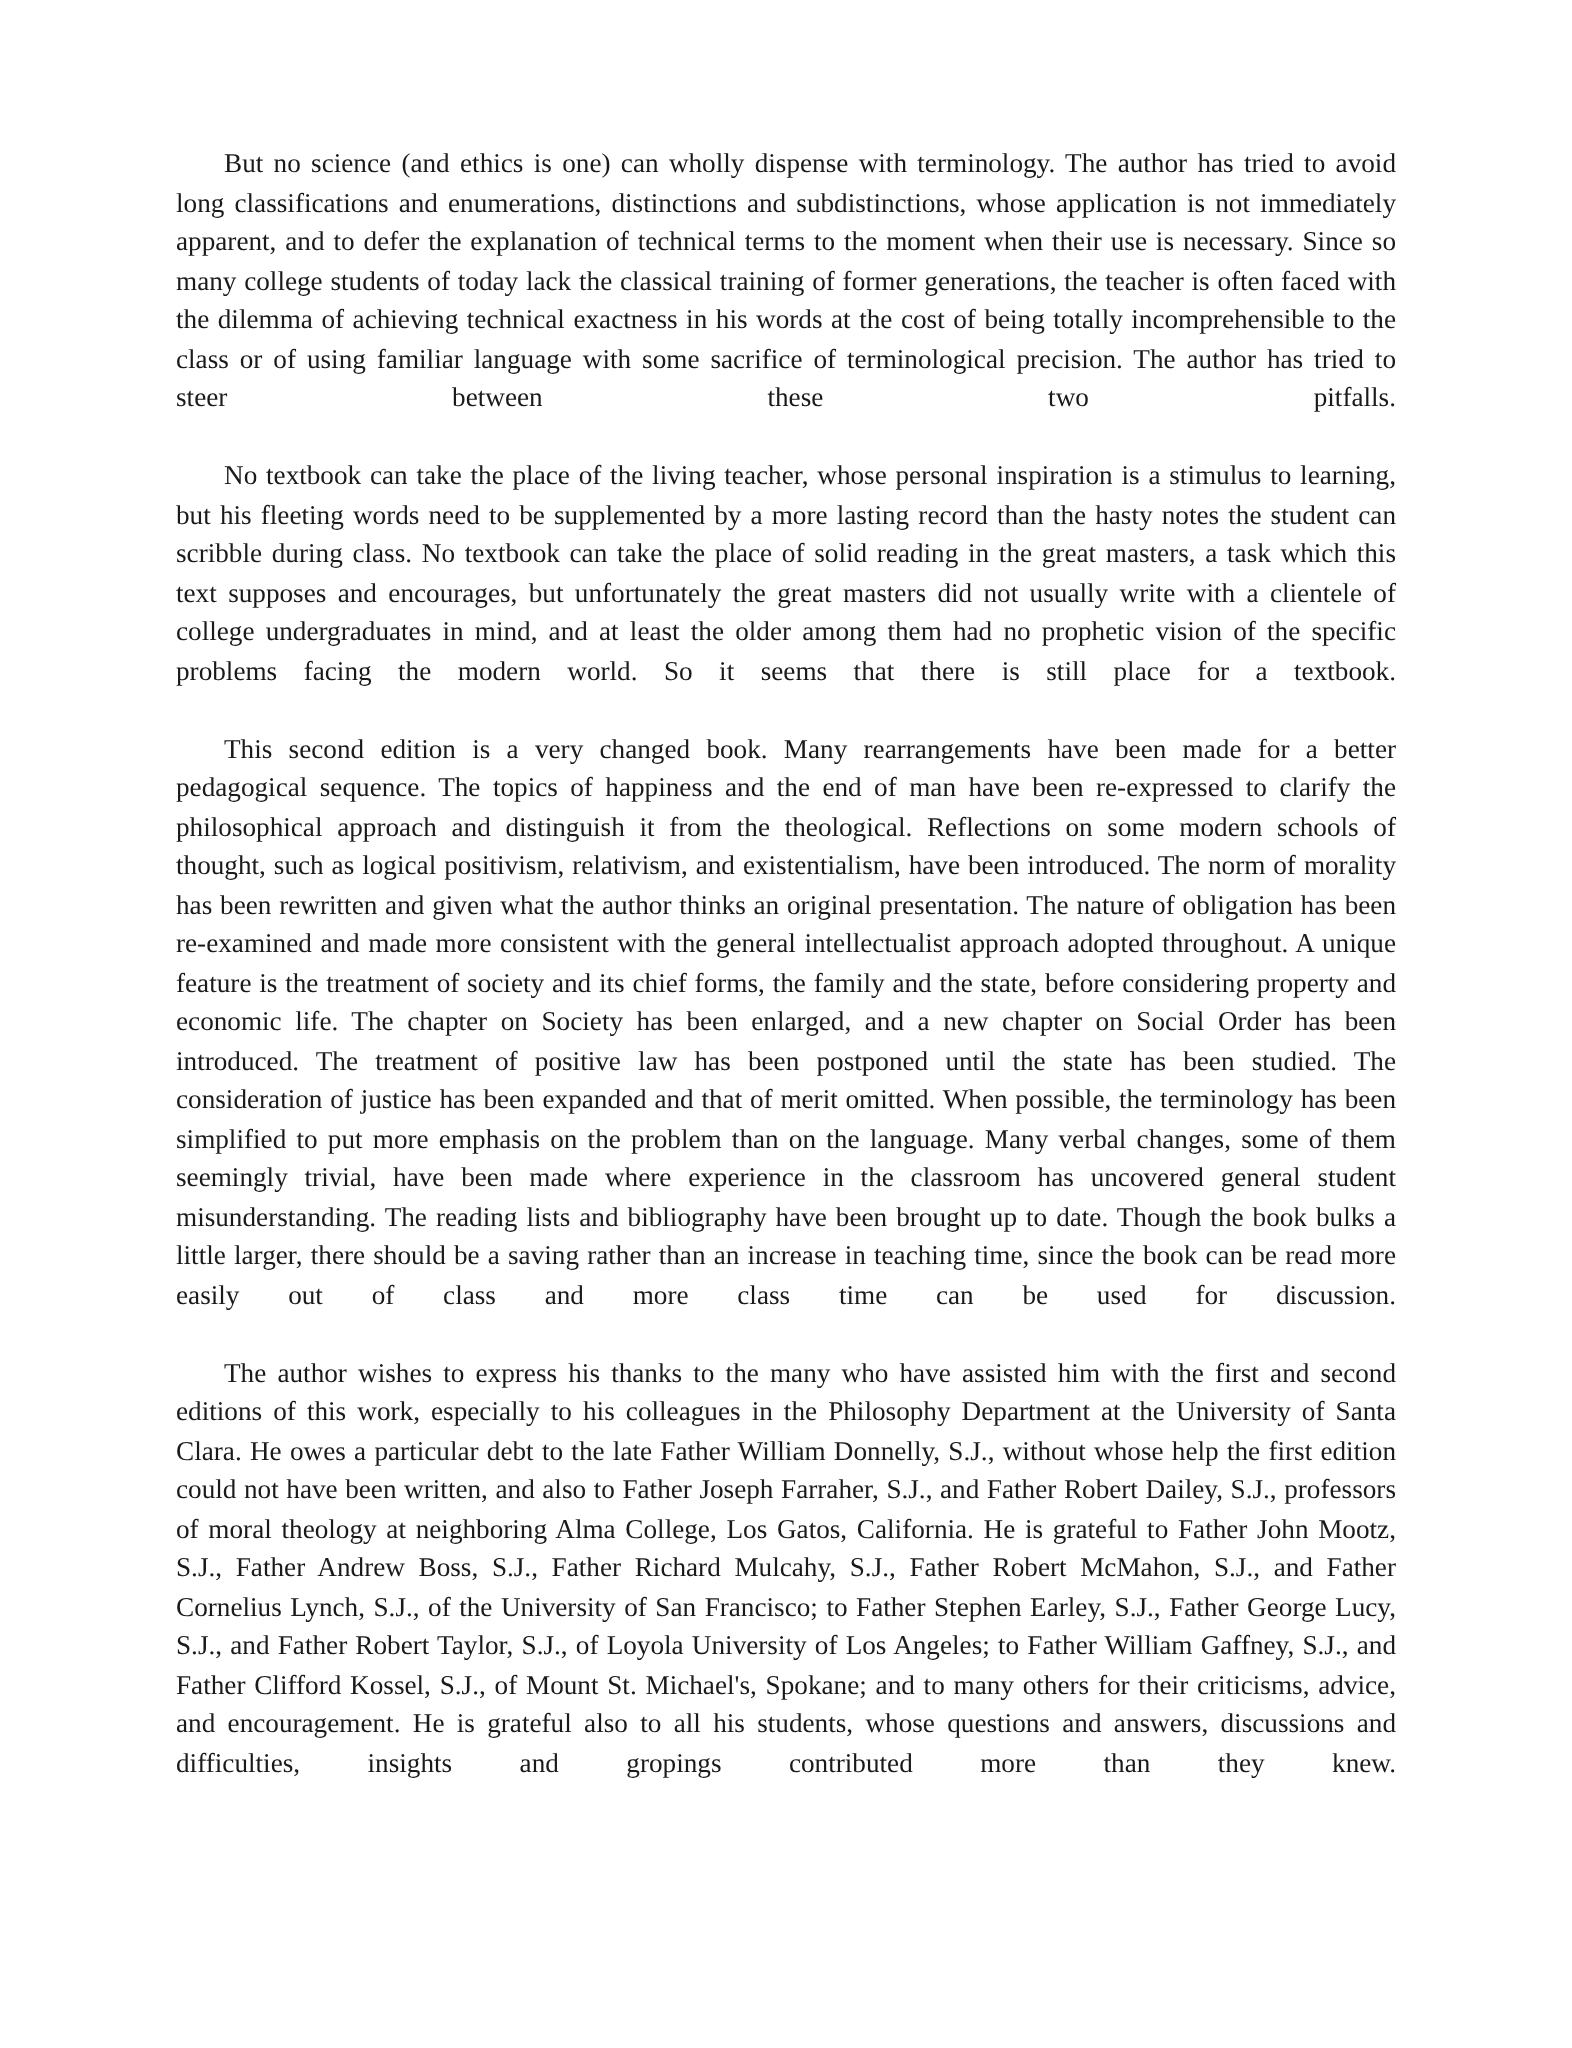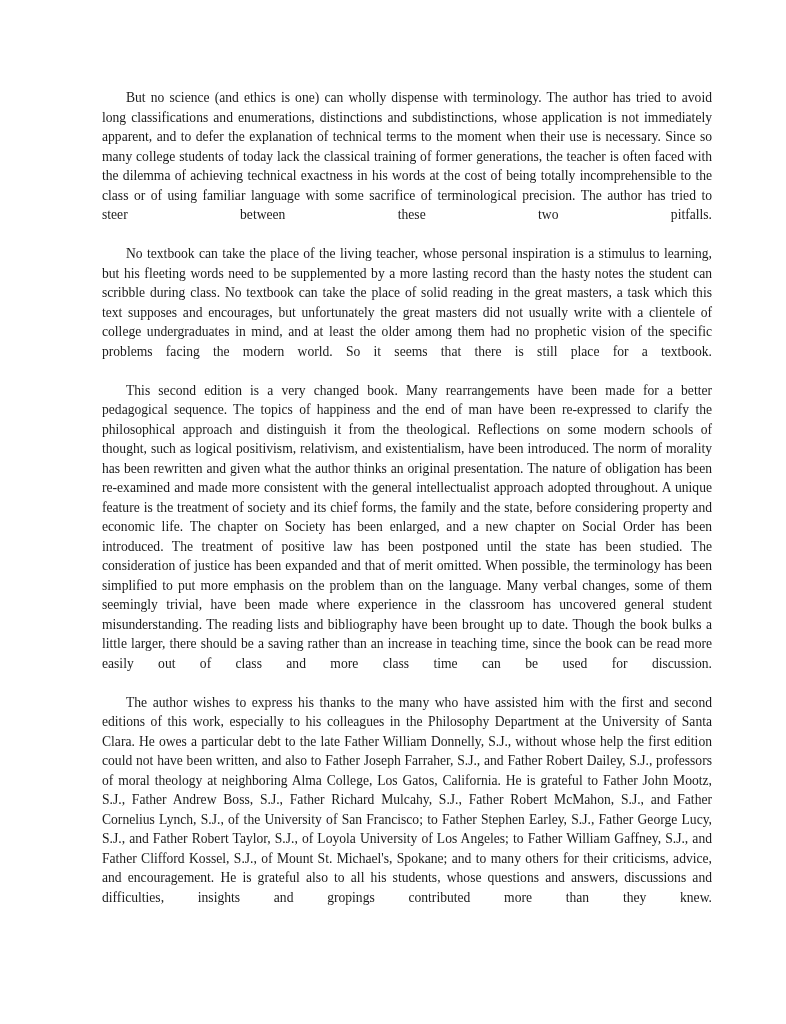--- a/index.html
+++ b/index.html
@@ -19,23 +19,22 @@
   .page {
     position: relative;
     width: 786px;
     height: 1024px;
     background: #ffffff;
     box-sizing: border-box;
   }
   .text-column {
     position: absolute;
     left: 88px;
-    top: 88px;
+    top: 72px;
     width: 610px;
-    margin-left: 14px;
   }
   .para {
     margin: 0;
     font-size: 13.6px;
     line-height: 19.5px;
     text-align: justify;
     text-justify: inter-word;
     text-indent: 24px;
     hyphens: none;
     -webkit-hyphens: none;

